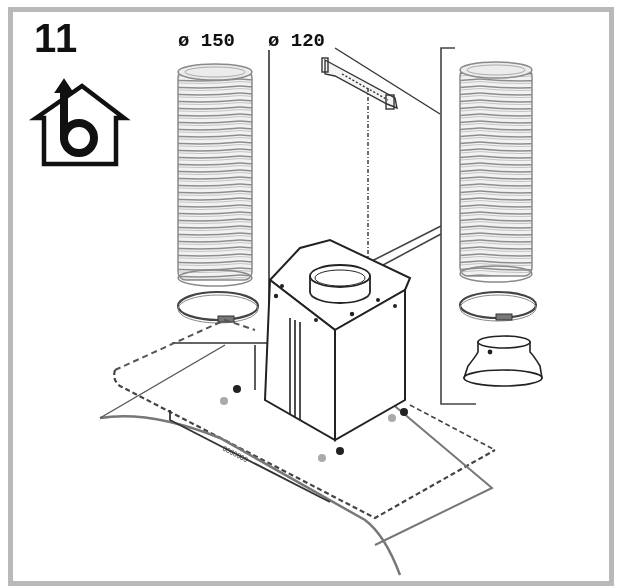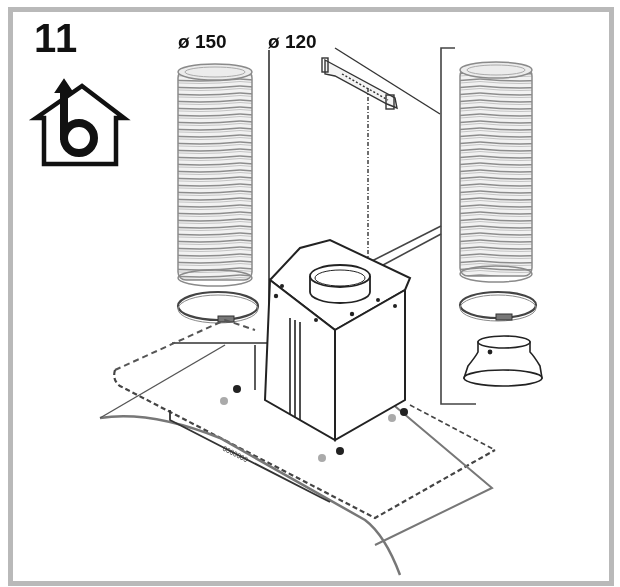--- a/index.html
+++ b/index.html
@@ -1,19 +1,19 @@
 <!DOCTYPE html>
 <html><head>
   <meta charset="utf-8">
   <style>
     html, body { margin: 0; padding: 0; background: #ffffff; }
     body { width: 620px; height: 587px; position: relative; overflow: hidden; font-family: "Liberation Sans", sans-serif; }
     .frame { position: absolute; left: 8px; top: 7px; width: 596px; height: 569px; border: 5px solid #b9b9b9; background: #fff; }
     .step-number { position: absolute; left: 34px; top: 18px; font-size: 40px; font-weight: bold; color: #111; letter-spacing: 1px; line-height: 1; }
-    .diam-label { position: absolute; top: 32px; font-size: 19px; font-weight: bold; color: #111; line-height: 1; white-space: nowrap; }
+    .diam-label { position: absolute; top: 32px; font-size: 19px; font-weight: bold; color: #111; line-height: 1; white-space: nowrap; font-family: Liberation Mono, monospace; }
     .diam-150 { left: 178px; }
     .diam-120 { left: 268px; text-align: center; }
     svg.art { position: absolute; left: 0; top: 0; }
   </style>
 </head>
 <body>
 
 <div class="frame"></div>
 
 <div class="step-number">11</div>

